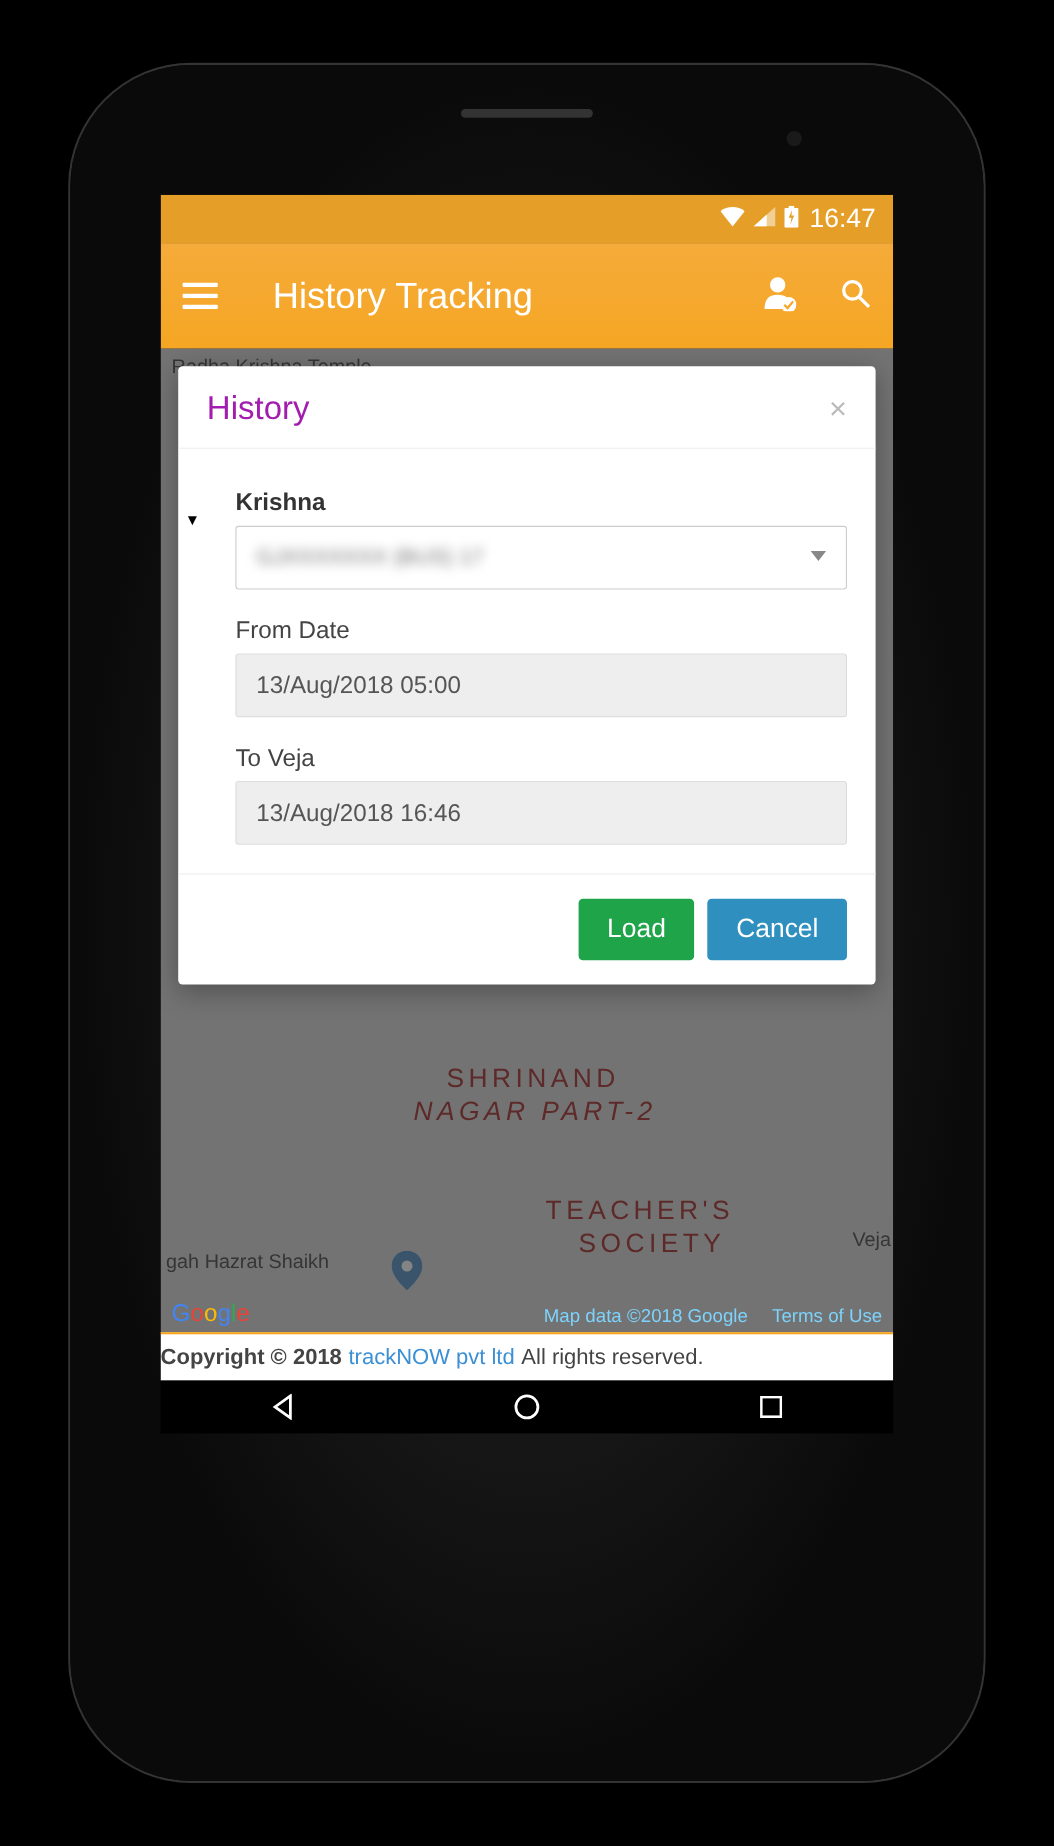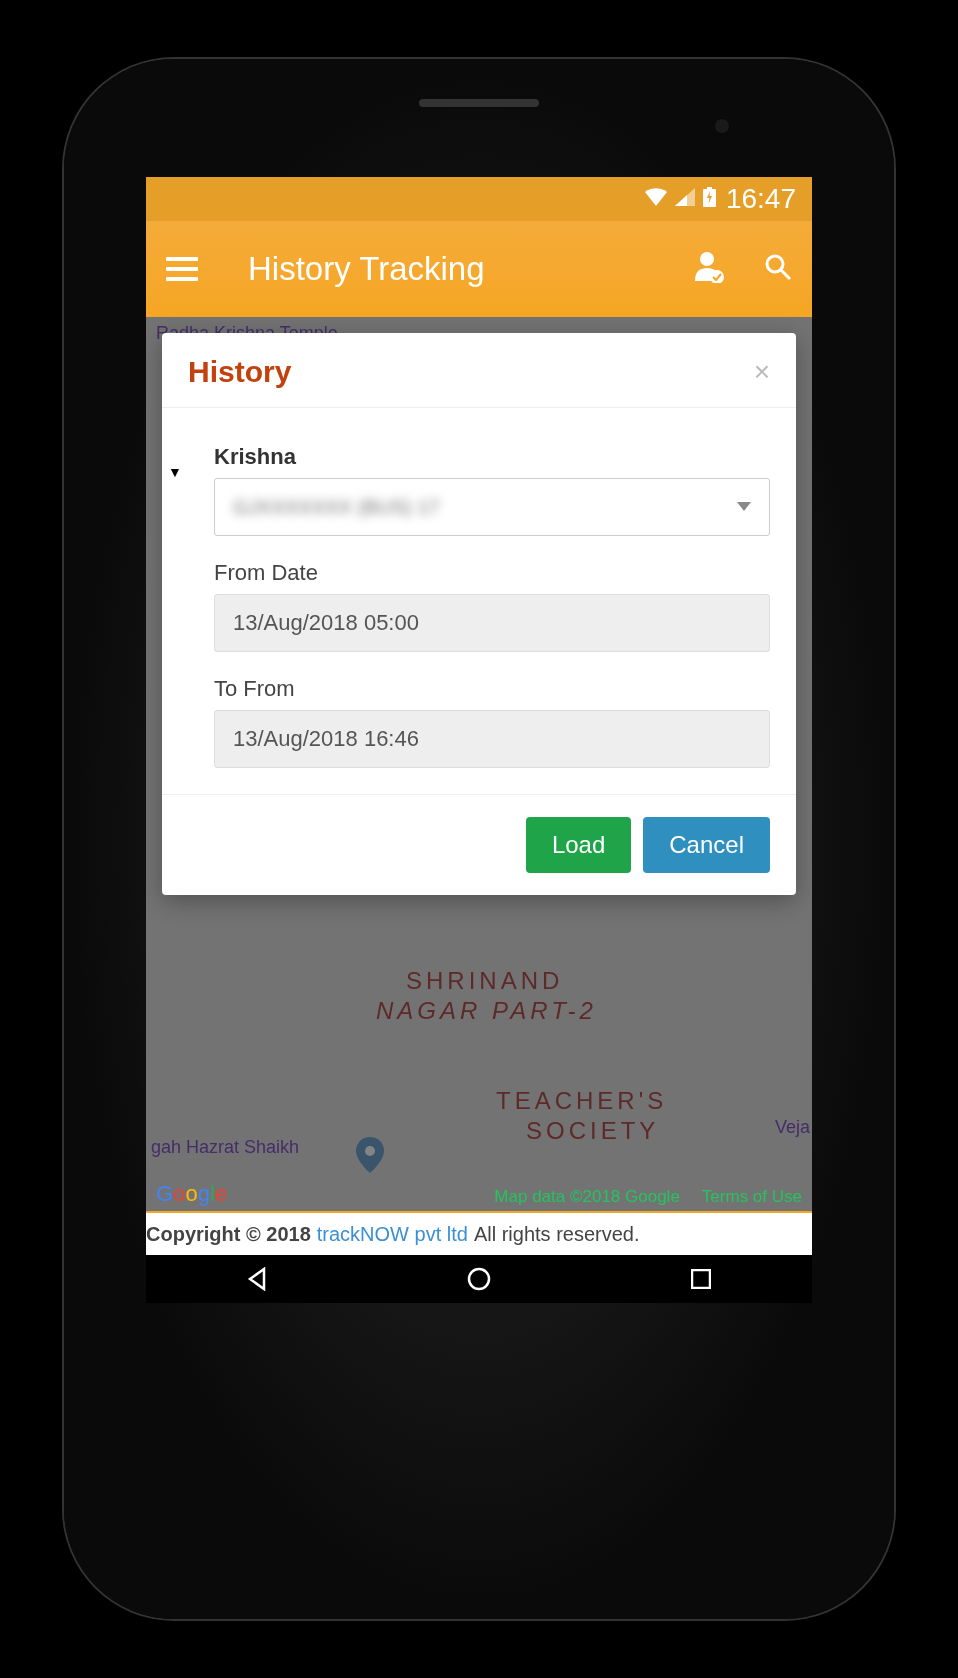--- a/index.html
+++ b/index.html
@@ -50,40 +50,40 @@
 .status-bar {
   height: 44px;
   background: #E59F28;
   display: flex;
   align-items: center;
   justify-content: flex-end;
   padding: 0 16px;
   gap: 8px;
   color: #fff;
 }
-.status-time { font-size: 28px; font-weight: 400; margin-left: 2px; }
+.status-time { font-size: 24px; font-weight: 400; margin-left: 2px; }
 .app-bar {
   height: 96px;
   background: linear-gradient(to bottom, #F5AB3A, #F5A623);
   display: flex;
   align-items: center;
   padding: 0 20px;
   color: #fff;
 }
 .hamburger { width: 32px; height: 24px; display: flex; flex-direction: column; justify-content: space-between; cursor: pointer; }
 .hamburger span { display: block; height: 4px; background: #fff; border-radius: 1px; }
 .app-title { font-size: 33px; font-weight: 500; margin-left: 50px; flex: 1; }
 .app-actions { display: flex; gap: 40px; align-items: center; }
 .map-bg {
   position: absolute;
   top: 140px; left: 0; right: 0; bottom: 48px;
   background: #d6d6d6;
   filter: grayscale(0.2) brightness(0.75);
 }
-.map-label { position: absolute; font-family: Arial, sans-serif; color: #6d28d9; font-size: 18px; }
+.map-label { position: absolute; font-family: Arial, sans-serif; color: #404040; font-size: 18px; }
 .map-overlay-dim {
   position: absolute;
   top: 140px; left: 0; right: 0; bottom: 48px;
   background: rgba(60,60,60,0.45);
 }
 .dialog {
   position: absolute;
   top: 156px;
   left: 16px;
   right: 16px;
@@ -91,21 +91,21 @@
   border-radius: 4px;
   box-shadow: 0 6px 24px rgba(0,0,0,0.3);
 }
 .dialog-header {
   display: flex;
   align-items: center;
   justify-content: space-between;
   padding: 22px 26px 18px 26px;
   border-bottom: 1px solid #eee;
 }
-.dialog-title { font-size: 30px; color: #c2410c; font-weight: 700; }
+.dialog-title { font-size: 30px; color: #a21caf; font-weight: 400; }
 .close-x { font-size: 28px; color: #bbb; cursor: pointer; font-weight: 300; }
 .dialog-body { padding: 18px 26px 26px 26px; position: relative; }
 .field-label { font-size: 22px; font-weight: 600; color: #333; margin-bottom: 8px; margin-top: 18px; margin-left: 26px; }
 .field-label.plain { font-weight: 400; color: #444; margin-top: 24px; }
 .caret-holder { position: absolute; left: 6px; top: 56px; font-size: 14px; color: #000; }
 .select-box {
   margin-left: 26px;
   height: 58px;
   border: 1px solid #ccc;
   border-radius: 3px;
@@ -155,21 +155,21 @@
 .nav-bar {
   position: absolute;
   left: 0; right: 0; bottom: 0;
   height: 48px;
   background: #000;
   display: flex;
   align-items: center;
   justify-content: space-around;
 }
 .nav-btn { width: 28px; height: 28px; display: flex; align-items: center; justify-content: center; cursor: pointer; }
-.map-attrib { position: absolute; right: 10px; bottom: 96px; font-size: 17px; color: #22c55e; display: flex; gap: 22px; }
+.map-attrib { position: absolute; right: 10px; bottom: 96px; font-size: 17px; color: #7dd3fc; display: flex; gap: 22px; }
 .google-logo { position: absolute; left: 10px; bottom: 96px; font-size: 22px; font-weight: 500; }
 .google-logo span:nth-child(1){color:#4285F4}.google-logo span:nth-child(2){color:#EA4335}
 .google-logo span:nth-child(3){color:#FBBC05}.google-logo span:nth-child(4){color:#4285F4}
 .google-logo span:nth-child(5){color:#34A853}.google-logo span:nth-child(6){color:#EA4335}
 .map-bg .big { font-size: 24px; letter-spacing: 4px; color: #b91c1c; font-weight: 500; text-align:center; }
 </style>
 </head>
 <body>
 
 <div class="phone-body">
@@ -258,21 +258,21 @@
           <span class="dropdown-caret">
             <svg width="14" height="10" viewBox="0 0 14 10">
                 <path fill="#888" d="M0 0 L14 0 L7 9 Z"></path>
               </svg>
           </span>
         </div>
         <div class="field-label plain">From Date</div>
         <div class="date-box">
           <span>13/Aug/2018 05:00</span>
         </div>
-        <div class="field-label plain">To From</div>
+        <div class="field-label plain">To Veja</div>
         <div class="date-box">
           <span>13/Aug/2018 16:46</span>
         </div>
       </div>
       <div class="dialog-footer">
         <button class="btn btn-load">Load</button>
         <button class="btn btn-cancel">Cancel</button>
       </div>
     </div>
 

